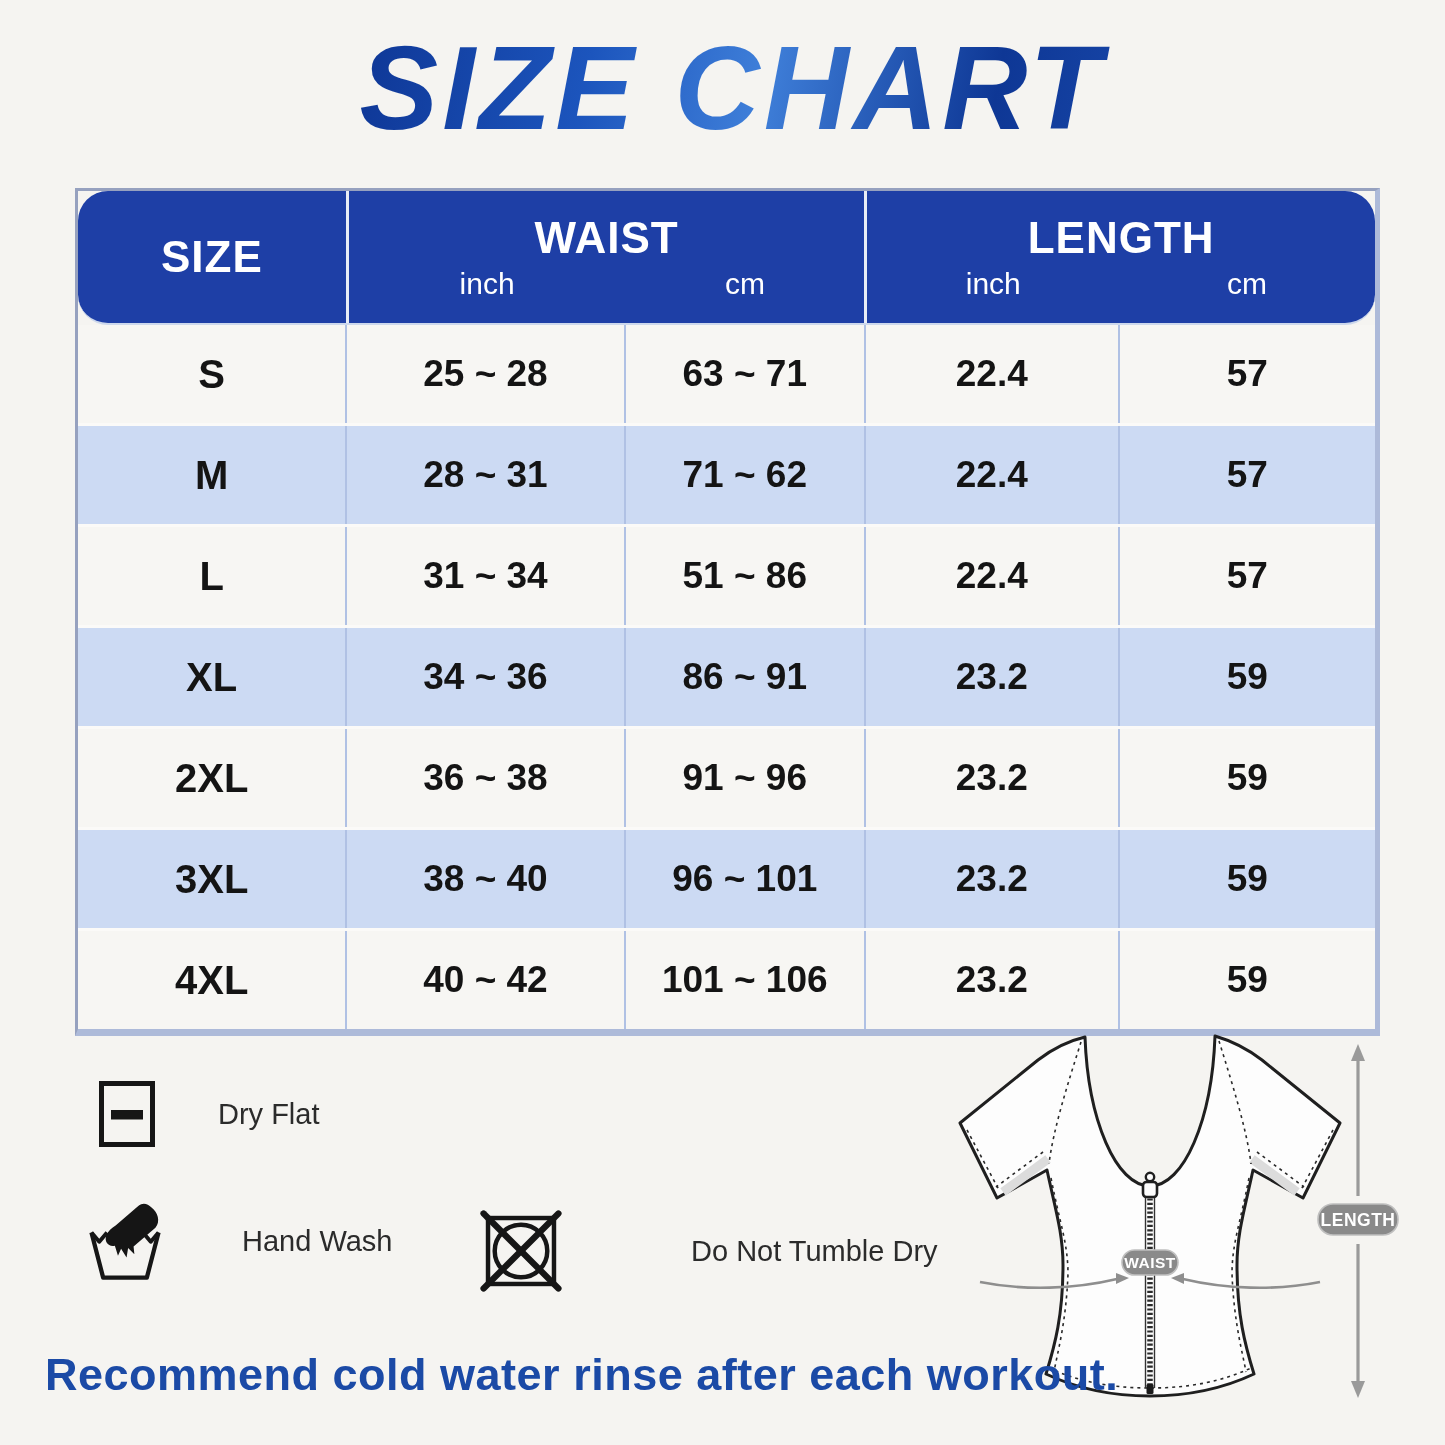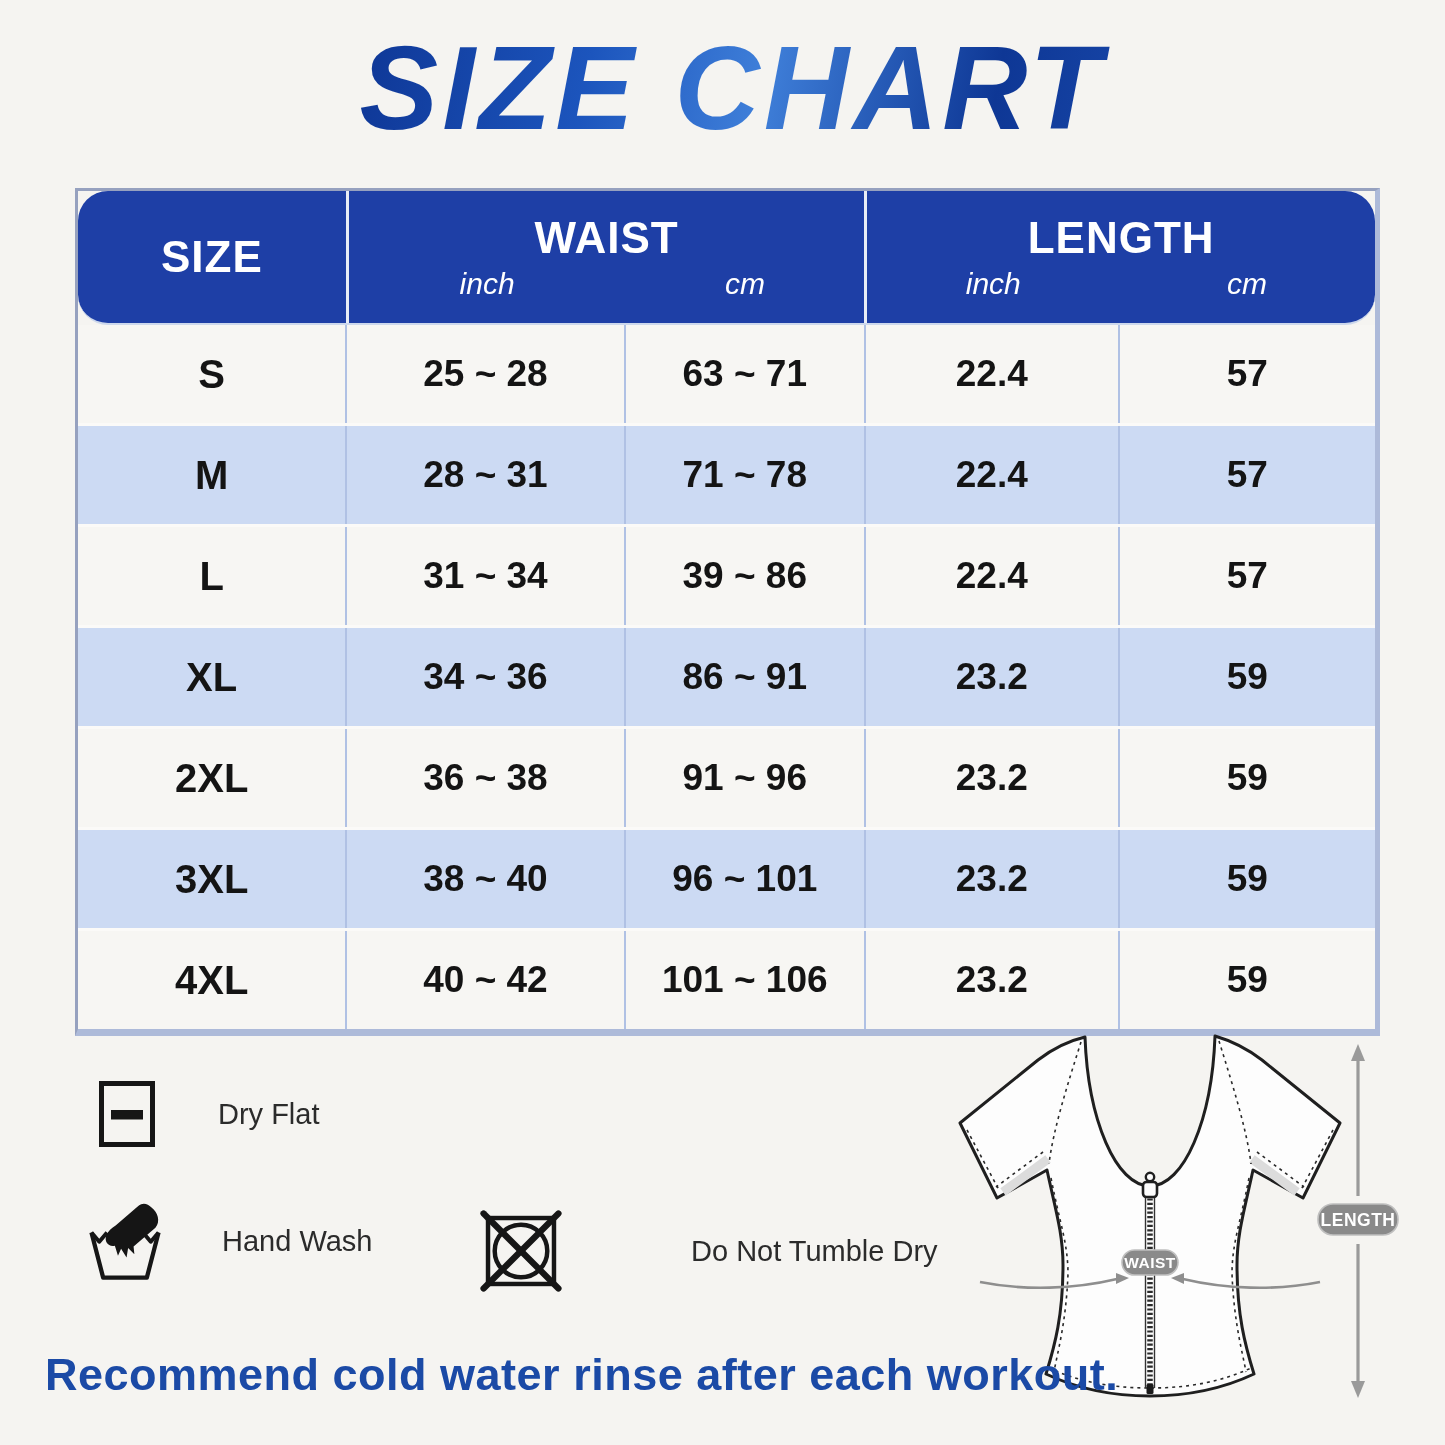--- a/index.html
+++ b/index.html
@@ -28,21 +28,21 @@
     border-bottom:7px solid #adbad9;
     box-sizing:content-box;
   }
   .thead{
     display:flex;height:132px;background:#1e3fa6;color:#fff;
     border-bottom:2px solid #cdd8ec;
     border-radius:30px;
   }
   .th{display:flex;flex-direction:column;justify-content:center;align-items:center;}
   .th-main{font-size:44px;font-weight:bold;letter-spacing:1px;}
-  .th-units{display:flex;width:100%;margin-top:4px;font-style:italic;}
+  .th-units{display:flex;width:100%;margin-top:4px;}
   .th-unit{font-size:30px;font-weight:400;text-align:center;}
   .w-size{width:20.74%;}
   .w-waist{width:39.94%;border-left:3px solid #e8edf6;}
   .w-length{width:39.32%;border-left:3px solid #e8edf6;}
   .u-waist-inch{width:53.67%;}
   .u-waist-cm{width:46.33%;}
   .u-length-inch{width:49.61%;}
   .u-length-cm{width:50.39%;}
   .trow{display:flex;height:98px;}
   .trow:nth-child(even){background:#f7f6f3;}
@@ -56,21 +56,21 @@
   .c1{width:20.74%;font-size:40px;}
   .c2{width:21.43%;}
   .c3{width:18.50%;}
   .c4{width:19.51%;}
   .c5{width:19.82%;}
   
   .care-item{position:absolute;display:flex;align-items:center;}
   .care-label{font-size:29px;font-weight:400;color:#2b2b2b;white-space:nowrap;}
   .ci-1{left:98px;top:1080px;}  .ci-1 .care-label{margin-left:62px;}
   .ci-2{left:477px;top:1070px;} .ci-2 .care-label{margin-left:62px;}
-  .ci-3{left:86px;top:1194px;}  .ci-3 .care-label{margin-left:58px;}
+  .ci-3{left:86px;top:1194px;gap:20px;}  .ci-3 .care-label{margin-left:58px;}
   .ci-4{left:480px;top:1208px;gap:41px;} .ci-4 .care-label{margin-left:88px;}
   
   .diagram{position:absolute;left:950px;top:1028px;width:460px;height:392px;}
   .badge-text{font-family:"Liberation Sans","DejaVu Sans",sans-serif;font-weight:bold;fill:#ffffff;}
   
   .footer-note{
     position:absolute;left:45px;top:1349px;
     font-size:45px;font-weight:bold;color:#1b4aa6;letter-spacing:.5px;
     z-index:5;
   }
@@ -106,28 +106,28 @@
     <div class="trow">
       <div class="td c1">S</div>
       <div class="td c2">25 ~ 28</div>
       <div class="td c3">63 ~ 71</div>
       <div class="td c4">22.4</div>
       <div class="td c5">57</div>
     </div>
     <div class="trow">
       <div class="td c1">M</div>
       <div class="td c2">28 ~ 31</div>
-      <div class="td c3">71 ~ 78</div>
+      <div class="td c3">71 ~ 62</div>
       <div class="td c4">22.4</div>
       <div class="td c5">57</div>
     </div>
     <div class="trow">
       <div class="td c1">L</div>
       <div class="td c2">31 ~ 34</div>
-      <div class="td c3">39 ~ 86</div>
+      <div class="td c3">51 ~ 86</div>
       <div class="td c4">22.4</div>
       <div class="td c5">57</div>
     </div>
     <div class="trow">
       <div class="td c1">XL</div>
       <div class="td c2">34 ~ 36</div>
       <div class="td c3">86 ~ 91</div>
       <div class="td c4">23.2</div>
       <div class="td c5">59</div>
     </div>

